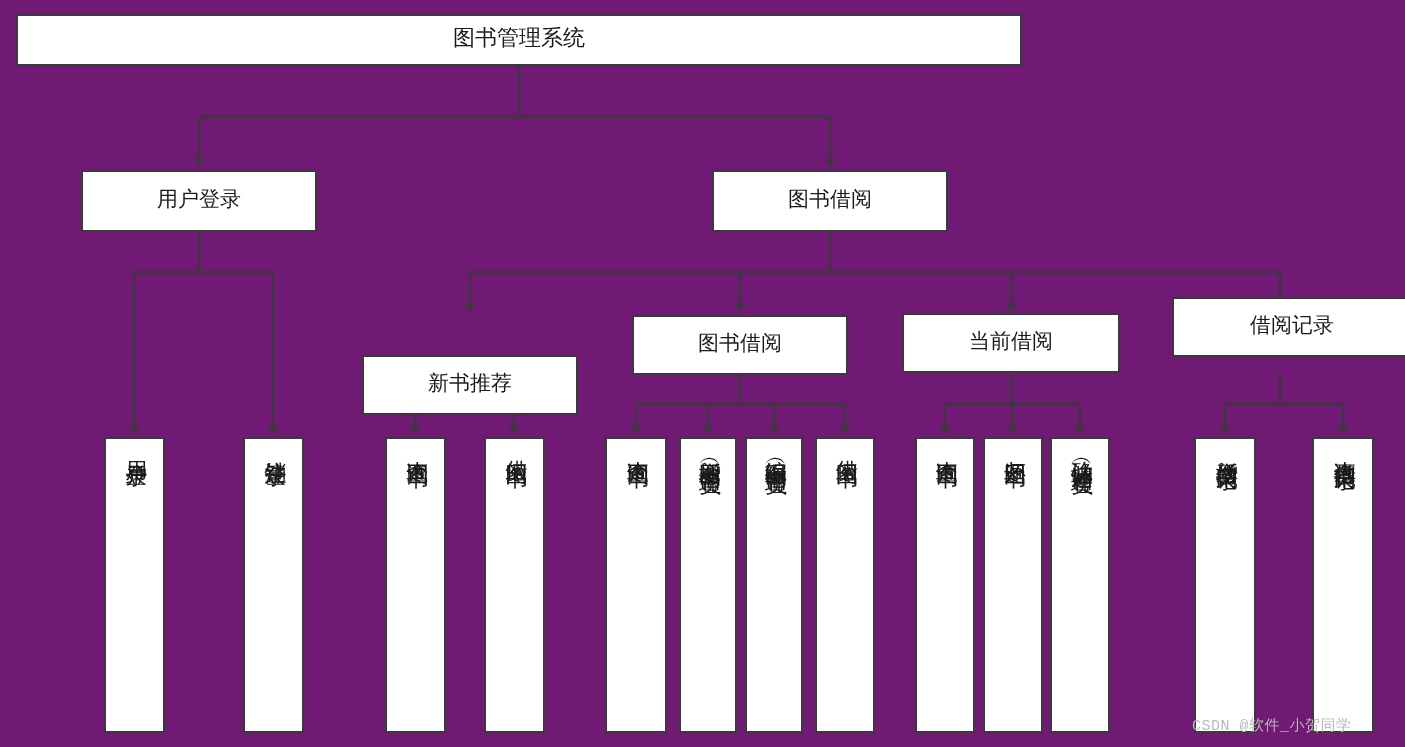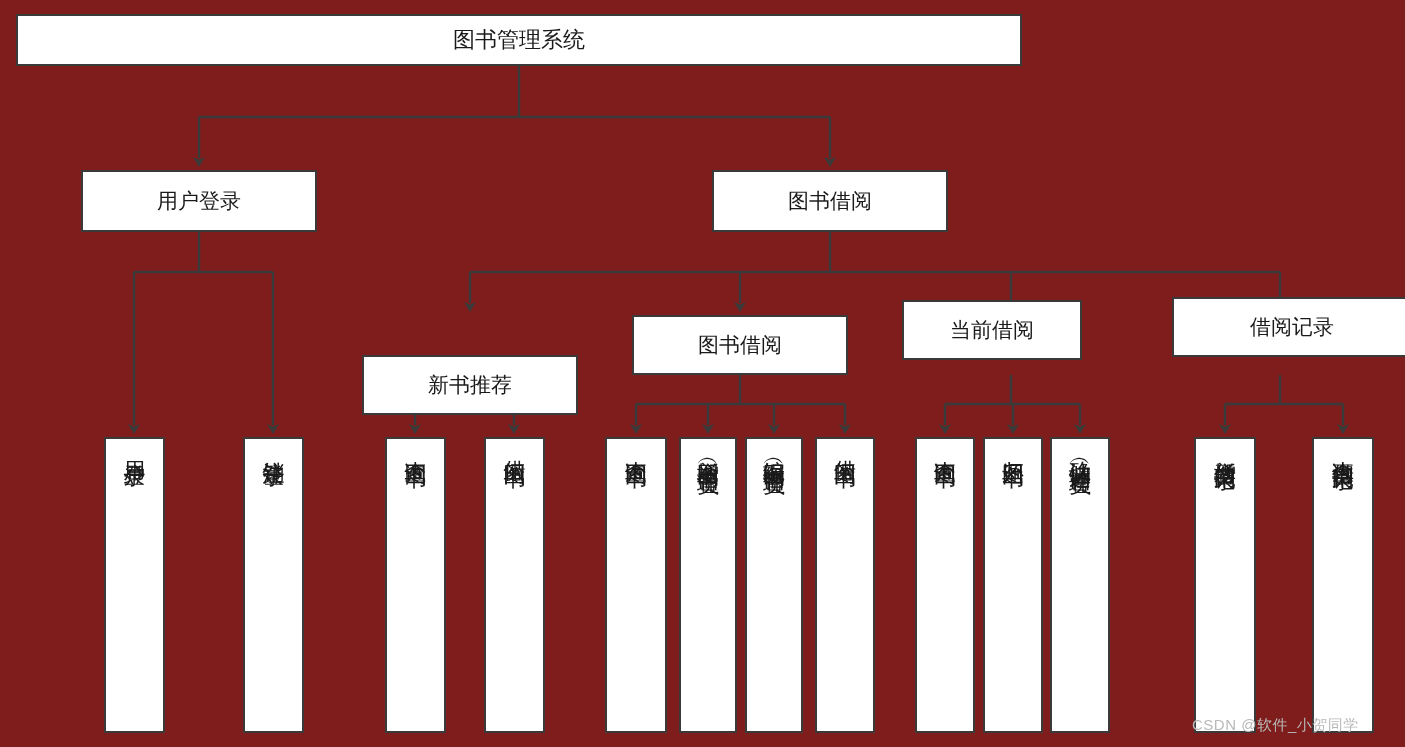--- a/index.html
+++ b/index.html
@@ -4,22 +4,22 @@
 <style>
   html, body {
     margin: 0;
     padding: 0;
     background: #ffffff;
   }
   #canvas {
     position: relative;
     width: 1405px;
     height: 747px;
-    background: #7f1d1d;
-    font-family: Liberation Sans, sans-serif;
+    background: #701a75;
+    font-family: Liberation Mono, monospace;
     overflow: hidden;
   }
   svg.connectors {
     position: absolute;
     left: 0;
     top: 0;
     width: 1405px;
     height: 747px;
     pointer-events: none;
   }
@@ -130,21 +130,21 @@
   <div class="node horiz" style="left:712px; top:170px; width:236px; height:62px;">
     <span class="label">图书借阅</span>
   </div>
 
   <div class="node horiz" style="left:362px; top:315px; width:216px; height:60px;margin-top:40px;">
     <span class="label">新书推荐</span>
   </div>
   <div class="node horiz" style="left:632px; top:315px; width:216px; height:60px;">
     <span class="label">图书借阅</span>
   </div>
-  <div class="node horiz" style="left:902px; top:300px; width:180px; height:60px;">
+  <div class="node horiz" style="left:902px; top:313px; width:218px; height:60px;">
     <span class="label">当前借阅</span>
   </div>
   <div class="node horiz" style="left:1172px; top:297px; width:240px; height:60px;justify-content:center;">
     <span class="label">借阅记录</span>
   </div>
 
   <div class="node vert" style="left:104px; top:437px; width:61px; height:296px;">
     <span class="label">用户登录</span>
   </div>
   <div class="node vert" style="left:243px; top:437px; width:61px; height:296px;">

